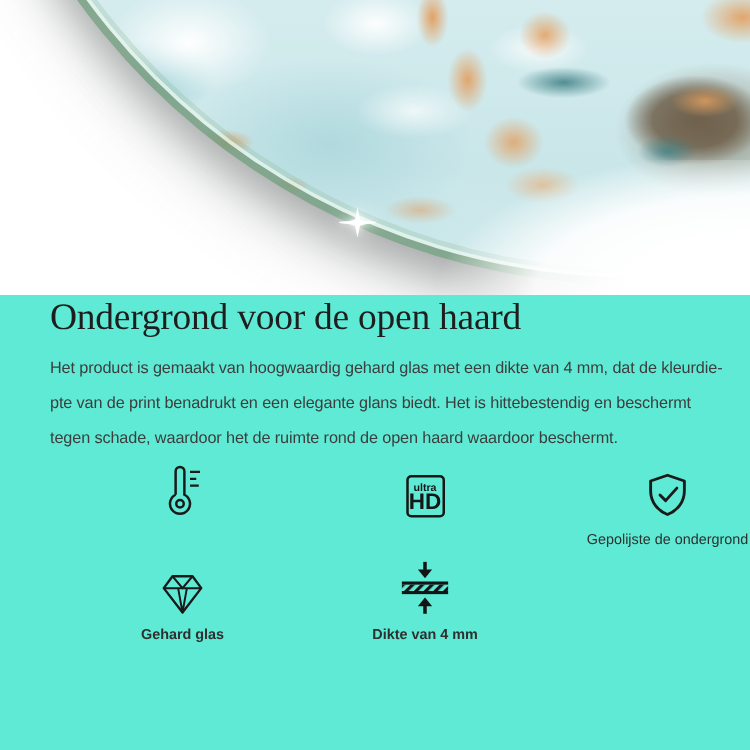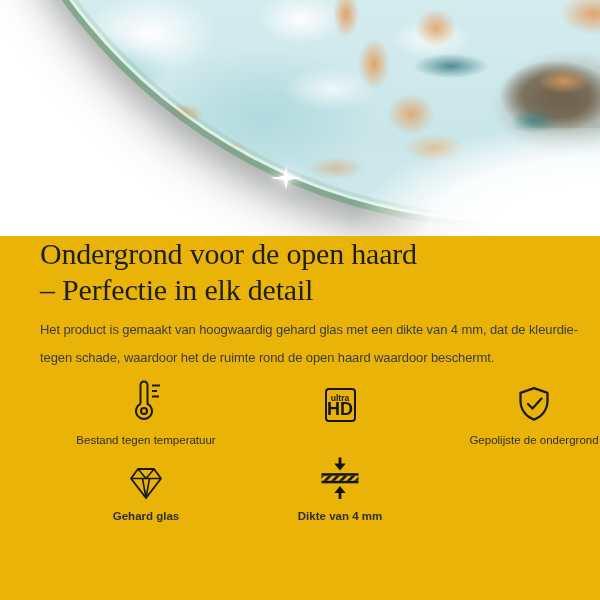--- a/index.html
+++ b/index.html
@@ -3,21 +3,21 @@
 <meta charset="utf-8">
 <style>
   * { box-sizing: border-box; }
   html, body { margin: 0; padding: 0; }
   body { font-family: "Liberation Sans", "DejaVu Sans", sans-serif; background: #fff; }
 
   .stage {
     position: relative;
     width: 600px;
     height: 600px;
-    background: #eab308;
+    background: #5eead4;
     overflow: hidden;
   }
 
   
   .hero {
     position: relative;
     width: 600px;
     height: 236px;
     overflow: hidden;
     background: #ffffff;
@@ -153,39 +153,38 @@
       <ellipse cx="17" cy="17" rx="15" ry="1.3" fill="#ffffff" opacity="0.9"></ellipse>
       <path d="M17 5 L19 14.5 L28.5 17 L19 19.5 L17 29 L15 19.5 L5.5 17 L15 14.5 Z" fill="#ffffff"></path>
       <circle cx="17" cy="17" r="2.6" fill="#ffffff"></circle>
     </svg>
   </div>
 
   <div class="content">
 
     <h1 class="title">
       <span>Ondergrond voor de open haard</span>
-      <span>– Perfectie in elk detail</span>
     </h1>
 
     <div class="para">
       <div>Het product is gemaakt van hoogwaardig gehard glas met een dikte van 4 mm, dat de kleurdie-</div>
+      <div>pte van de print benadrukt en een elegante glans biedt. Het is hittebestendig en beschermt</div>
       <div>tegen schade, waardoor het de ruimte rond de open haard waardoor beschermt.</div>
     </div>
 
     <div class="features">
 
       <div class="feat">
         <div class="icon-box">
           <svg width="34" height="44" viewBox="0 0 34 44">
             <path class="icon-stroke" stroke-width="2" d="M11.5 25.8 V7 A3.5 3.5 0 0 1 18.5 7 V25.8 A8 8 0 1 1 11.5 25.8"></path>
             <circle class="icon-stroke" stroke-width="2" cx="15" cy="33" r="3"></circle>
             <path class="icon-stroke" stroke-width="1.8" d="M23 7.5 H31 M23 13 H28 M23 18.5 H30"></path>
           </svg>
         </div>
-        <div class="label">Bestand tegen temperatuur</div>
       </div>
 
       <div class="feat">
         <div class="icon-box">
           <div class="uhd">
             <span class="uhd-top">ultra</span>
             <span class="uhd-bottom">HD</span>
           </div>
         </div>
       </div>

